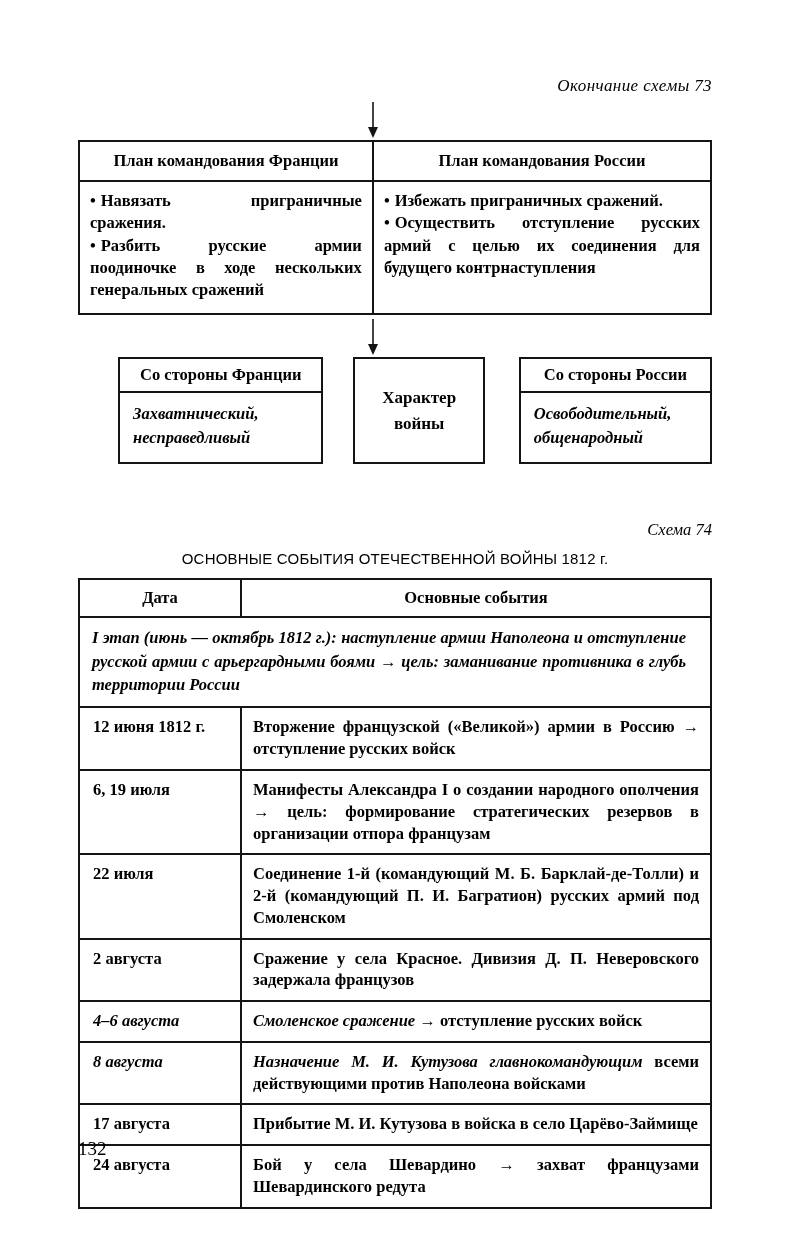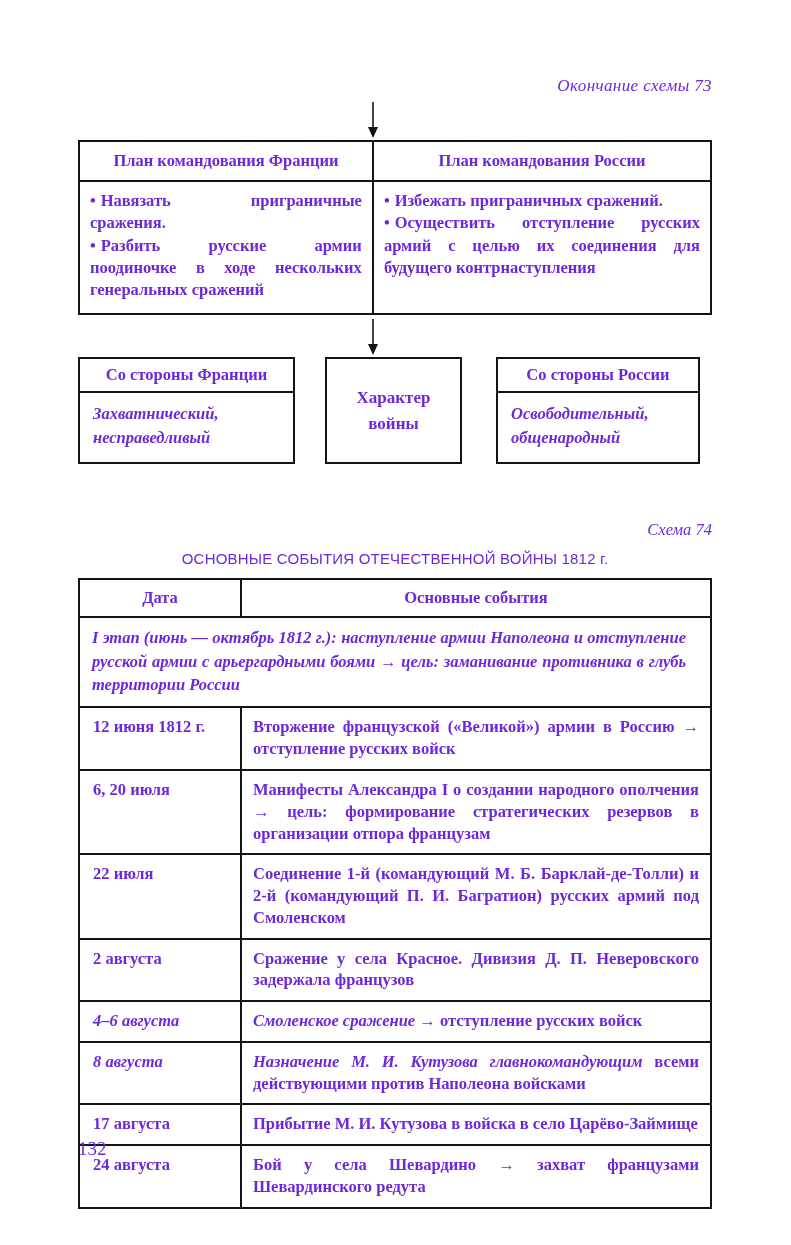--- a/index.html
+++ b/index.html
@@ -1,21 +1,21 @@
 <!DOCTYPE html>
 <html><head>
 <meta charset="utf-8">
 <style>
   * { margin:0; padding:0; box-sizing:border-box; }
   html,body { background:#ffffff; }
   .page {
     position:relative;
     width:791px; height:1245px;
     background:#ffffff;
-    color:#6d28d9;
+    color:#000000;
     font-family:"Liberation Serif", serif;
     padding:76px 79px 0 78px;
     overflow:hidden;
   }
   .continuation {
     text-align:right;
     font-style:italic;
     font-size:17px;
     letter-spacing:0.4px;
   }
@@ -47,21 +47,21 @@
     line-height:1.35;
     padding:8px 10px 12px 10px;
     text-align:justify;
   }
   .bullet-item { display:block; }
   .bullet { font-weight:700; padding-right:5px; }
 
   
   .war-row { display:flex; align-items:stretch; margin-top:2px; }
   .side-box { border:2px solid #141414; background:#fff; }
-  .side-box.left  { width:217px; }
+  .side-box.left  { width:217px;margin-left:40px; }
   .side-box.right { width:204px; margin-left:34px; }
   .side-header {
     border-bottom:2px solid #141414;
     text-align:center;
     font-weight:700;
     font-size:16.5px;
     padding:6px 4px;
   }
   .side-value {
     font-style:italic;
@@ -198,21 +198,21 @@
         <th>Основные события</th>
       </tr>
       <tr class="stage-row">
         <td colspan="2">I этап (июнь — октябрь 1812 г.): наступление армии Наполеона и отступление русской армии с  арьергардными боями → цель: заманивание противника в глубь территории России</td>
       </tr>
       <tr>
         <td class="date-cell">12 июня 1812 г.</td>
         <td class="event-cell">Вторжение французской («Великой») армии в Россию → отступление русских войск</td>
       </tr>
       <tr>
-        <td class="date-cell">6, 20 июля</td>
+        <td class="date-cell">6, 19 июля</td>
         <td class="event-cell">Манифесты Александра I о создании народного ополчения → цель: формирование стратегических резервов в организации отпора французам</td>
       </tr>
       <tr>
         <td class="date-cell">22 июля</td>
         <td class="event-cell">Соединение 1-й (командующий М. Б. Барклай-де-Толли) и 2-й (командующий П. И. Багратион) русских армий под Смоленском</td>
       </tr>
       <tr>
         <td class="date-cell">2 августа</td>
         <td class="event-cell">Сражение у села Красное. Дивизия Д. П. Неверовского задержала французов</td>
       </tr>

